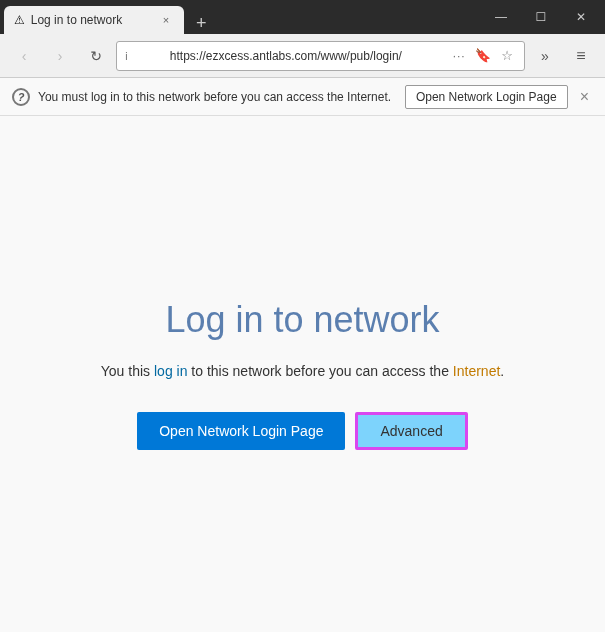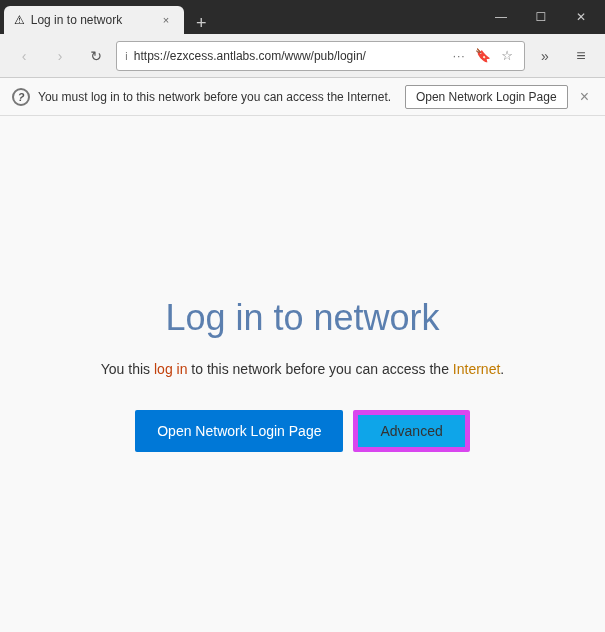--- a/index.html
+++ b/index.html
@@ -18,42 +18,42 @@
     .new-tab-btn { color: #ccc; font-size: 18px; padding: 0 8px; cursor: pointer; margin-left: 4px; }
     .window-controls { display: flex; gap: 0; margin-left: auto; }
     .window-btn { width: 40px; height: 34px; display: flex; align-items: center; justify-content: center; color: #ccc; font-size: 12px; cursor: pointer; }
 
     
     .nav-bar { background: #f0f0f0; height: 44px; display: flex; align-items: center; padding: 0 8px; gap: 4px; border-bottom: 1px solid #ccc; }
     .nav-btn { width: 32px; height: 32px; border: none; background: transparent; cursor: pointer; border-radius: 3px; display: flex; align-items: center; justify-content: center; color: #555; font-size: 14px; }
     .nav-btn.disabled { color: #bbb; cursor: default; }
     .address-bar { flex: 1; height: 30px; border: 1px solid #aaa; border-radius: 3px; display: flex; align-items: center; padding: 0 8px; background: #fff; gap: 6px; }
     .address-icon { font-size: 11px; color: #777; }
-    .address-text { font-size: 12px; color: #333; flex: 1; }
+    .address-text { font-size: 12px; color: #333; flex: 1; margin-left: 36px; }
     .address-actions { display: flex; gap: 4px; align-items: center; }
     .addr-btn { background: none; border: none; cursor: pointer; color: #777; font-size: 13px; padding: 2px 3px; border-radius: 2px; }
     .menu-btn { width: 32px; height: 32px; border: none; background: transparent; cursor: pointer; border-radius: 3px; display: flex; align-items: center; justify-content: center; color: #555; font-size: 16px; }
 
     
     .info-bar { background: #f9f9f9; border-bottom: 1px solid #ddd; height: 38px; display: flex; align-items: center; padding: 0 12px; gap: 8px; }
     .info-icon { font-size: 14px; color: #555; width: 18px; height: 18px; border: 2px solid #777; border-radius: 50%; display: flex; align-items: center; justify-content: center; font-style: italic; font-size: 11px; font-weight: bold; color: #555; flex-shrink: 0; }
     .info-text { font-size: 12px; color: #333; flex: 1; }
     .open-login-btn { background: #fff; border: 1px solid #999; padding: 4px 10px; font-size: 12px; cursor: pointer; white-space: nowrap; color: #333; border-radius: 2px; }
     .info-close { background: none; border: none; cursor: pointer; font-size: 16px; color: #888; padding: 0 4px; }
 
     
     .page-content { flex: 1; background: #f9f9f9; display: flex; align-items: center; justify-content: center; }
     .page-inner { text-align: center; padding: 40px 60px; }
     .page-heading { font-size: 36px; font-weight: 300; color: #5b7faf; margin-bottom: 20px; }
     .page-subtext { font-size: 14px; color: #333; margin-bottom: 30px; line-height: 1.5; }
-    .page-subtext .link { color: #c2410c; }
+    .page-subtext .link { color: #0369a1; }
     .page-subtext .internet { color: #c17a00; text-align: center; }
     .btn-row { display: flex; gap: 10px; justify-content: center; }
     .btn-primary { background: #0078d7; color: #fff; border: none; padding: 8px 22px; font-size: 14px; cursor: pointer; border-radius: 2px; }
-    .btn-secondary { background: #0ea5e9; color: #333; border: 5px solid #d946ef; padding: 8px 22px; font-size: 14px; cursor: pointer; border-radius: 2px; }
+    .btn-secondary { background: #7dd3fc; color: #333; border: 3px solid #d946ef; padding: 8px 22px; font-size: 14px; cursor: pointer; border-radius: 2px; }
   </style>
 </head>
 <body>
 
 <div class="browser-window">
 
   <div class="title-bar">
     <div class="tab-bar">
       <div class="tab">
         <span class="tab-favicon">⚠</span>

